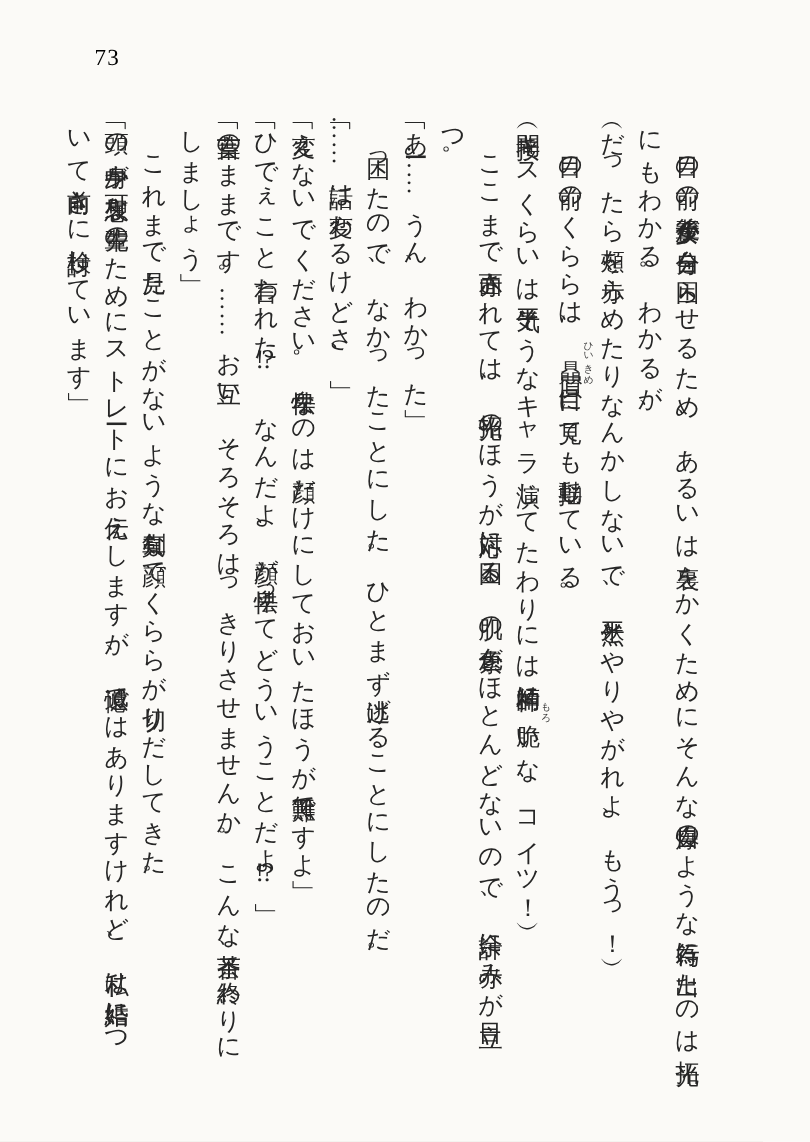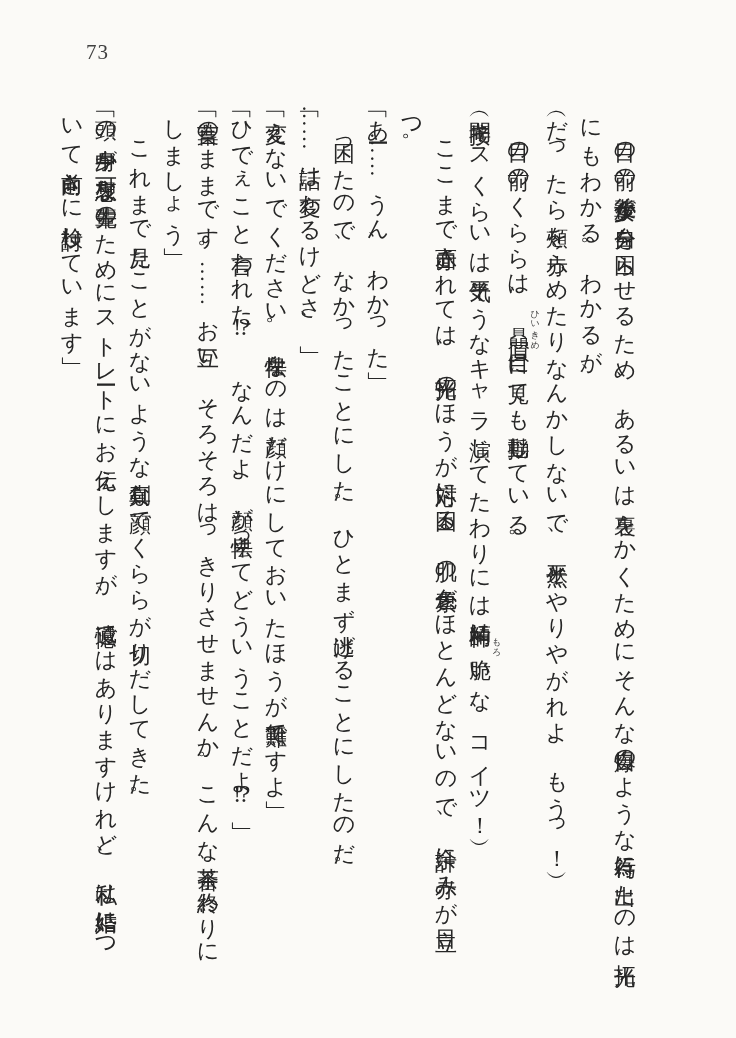--- a/index.html
+++ b/index.html
@@ -16,21 +16,21 @@
     color: #262626;
     font-family: "Liberation Serif", "DejaVu Serif", serif;
     overflow: hidden;
   }
   .page-number {
     position: absolute;
     top: 40px;
     left: 86px;
     font-size: 21px;
     letter-spacing: 1px;
-    color: #404040;
+    color: #000000;
   }
   .text-block {
     position: absolute;
     top: 104px;
     right: 94px;
     width: 582px;
     height: 852px;
     writing-mode: vertical-rl;
     text-orientation: mixed;
     font-size: 22px;

